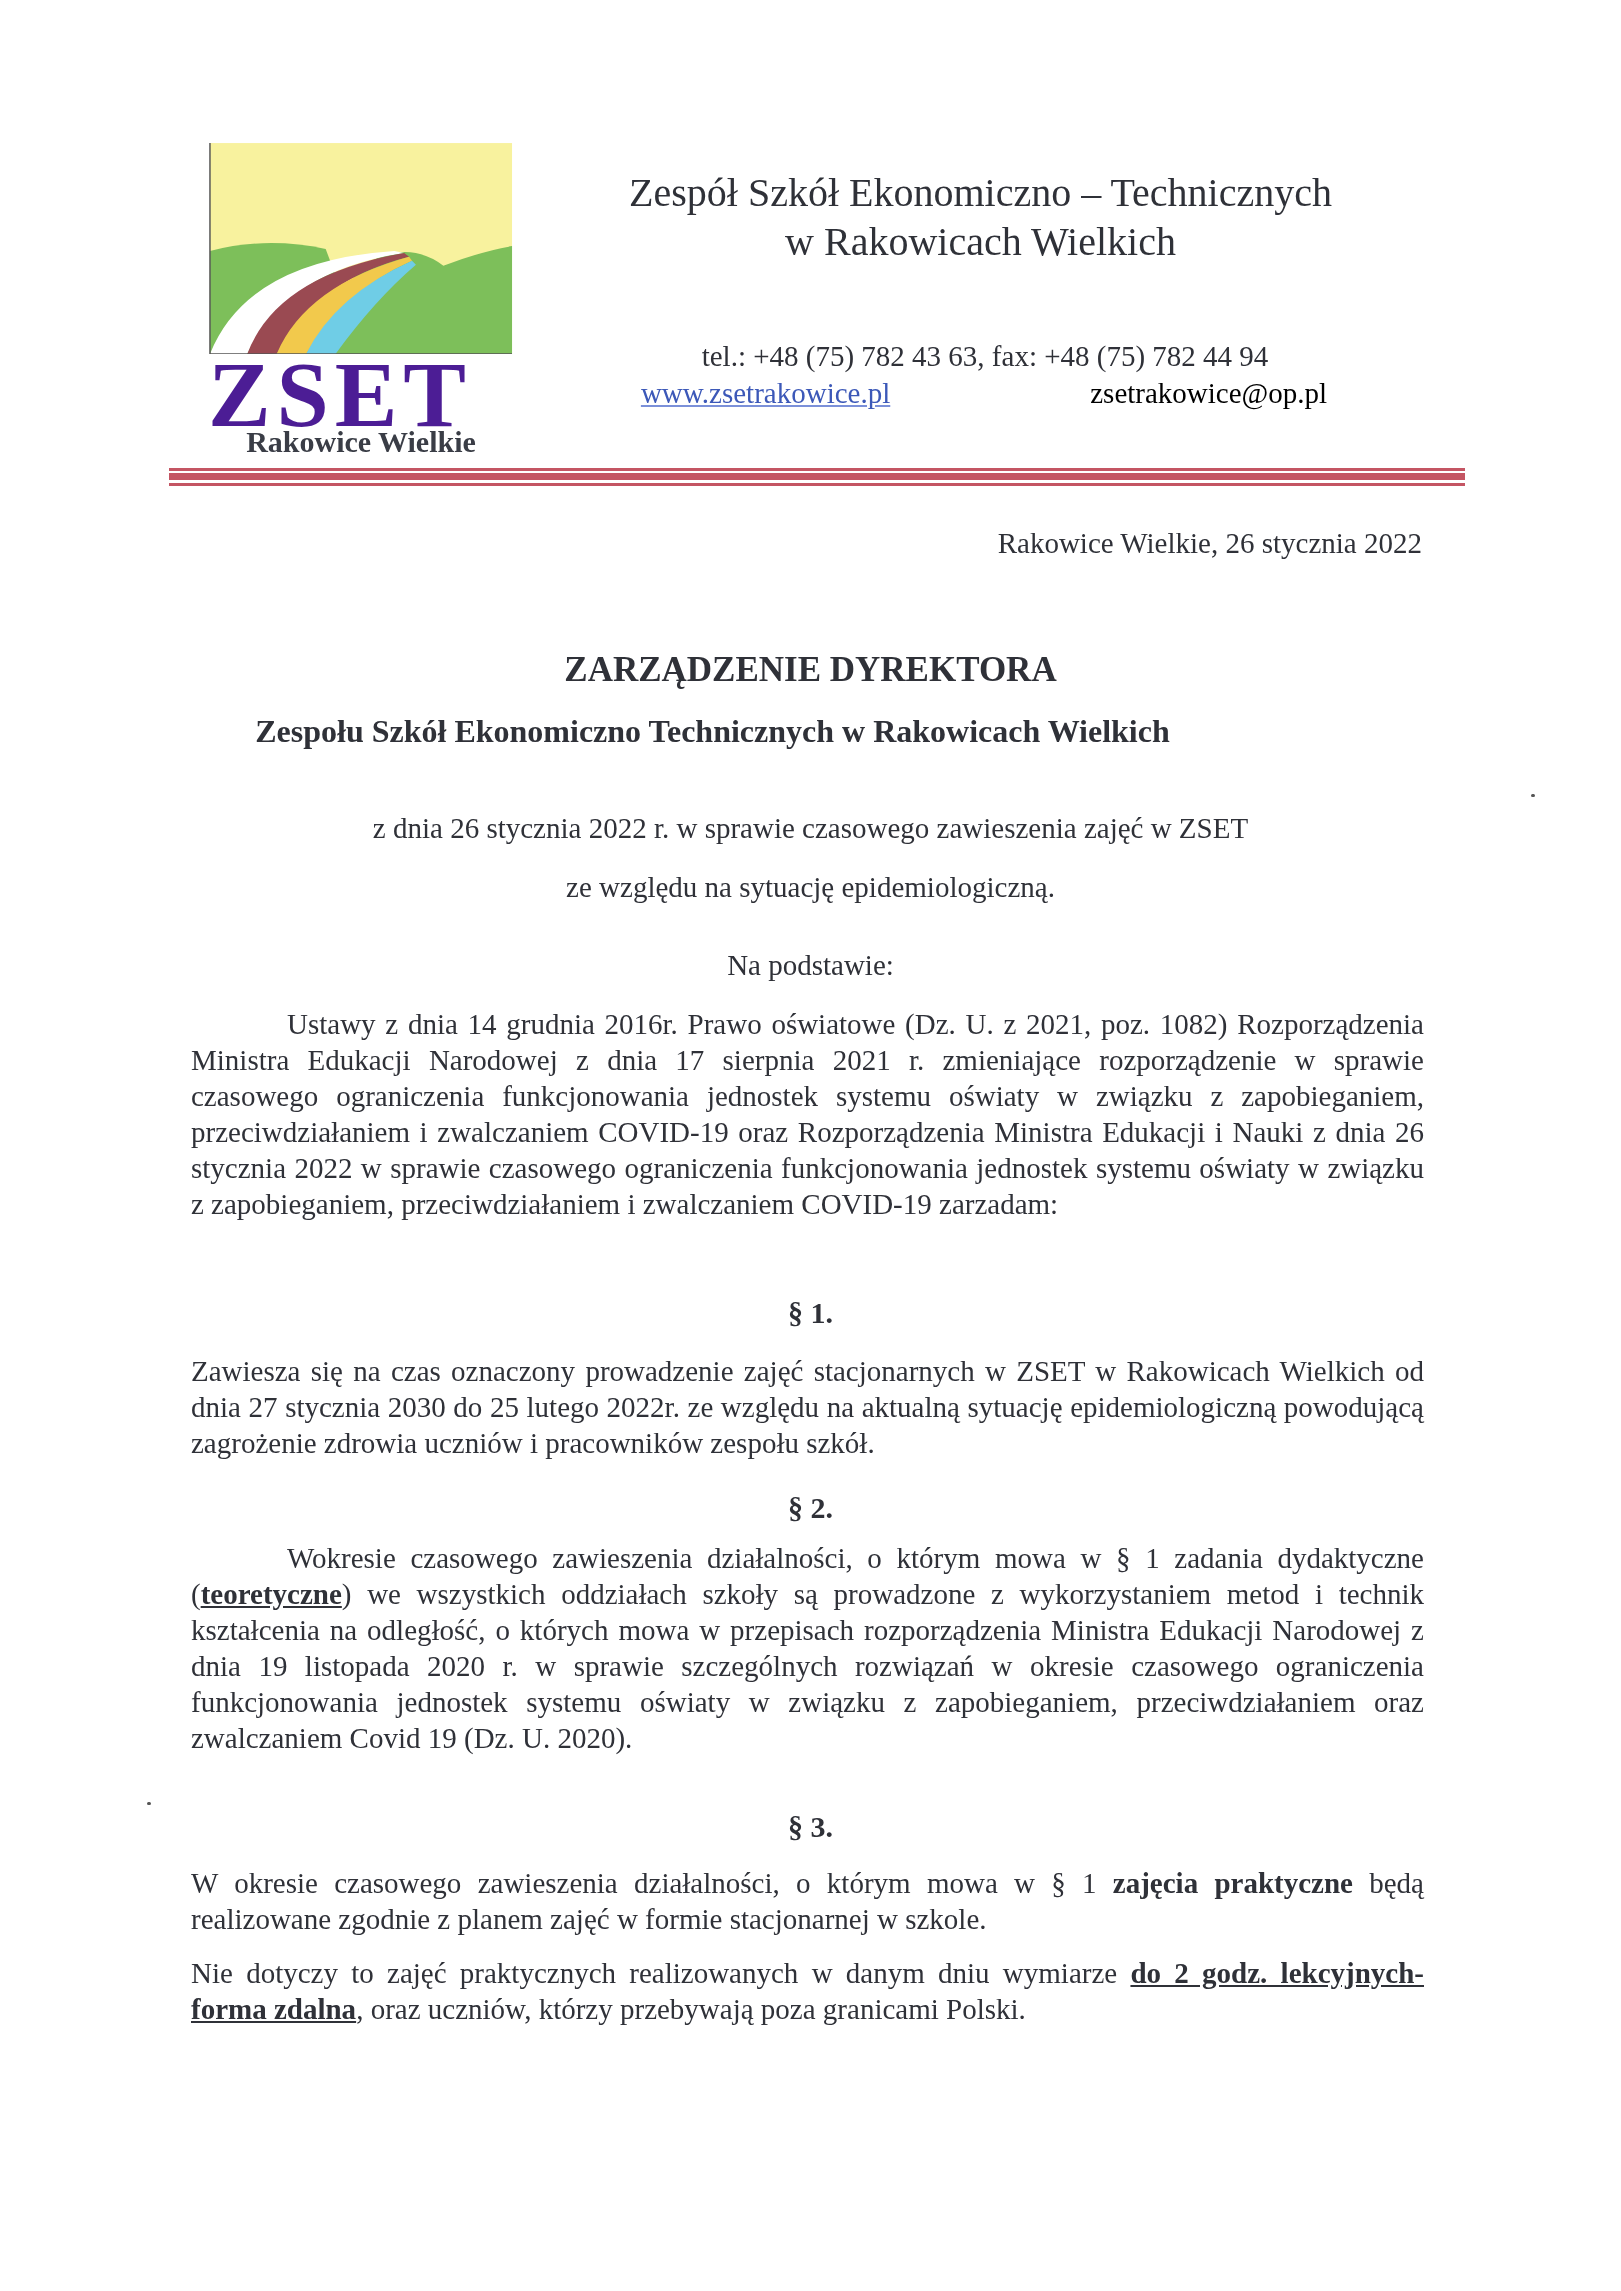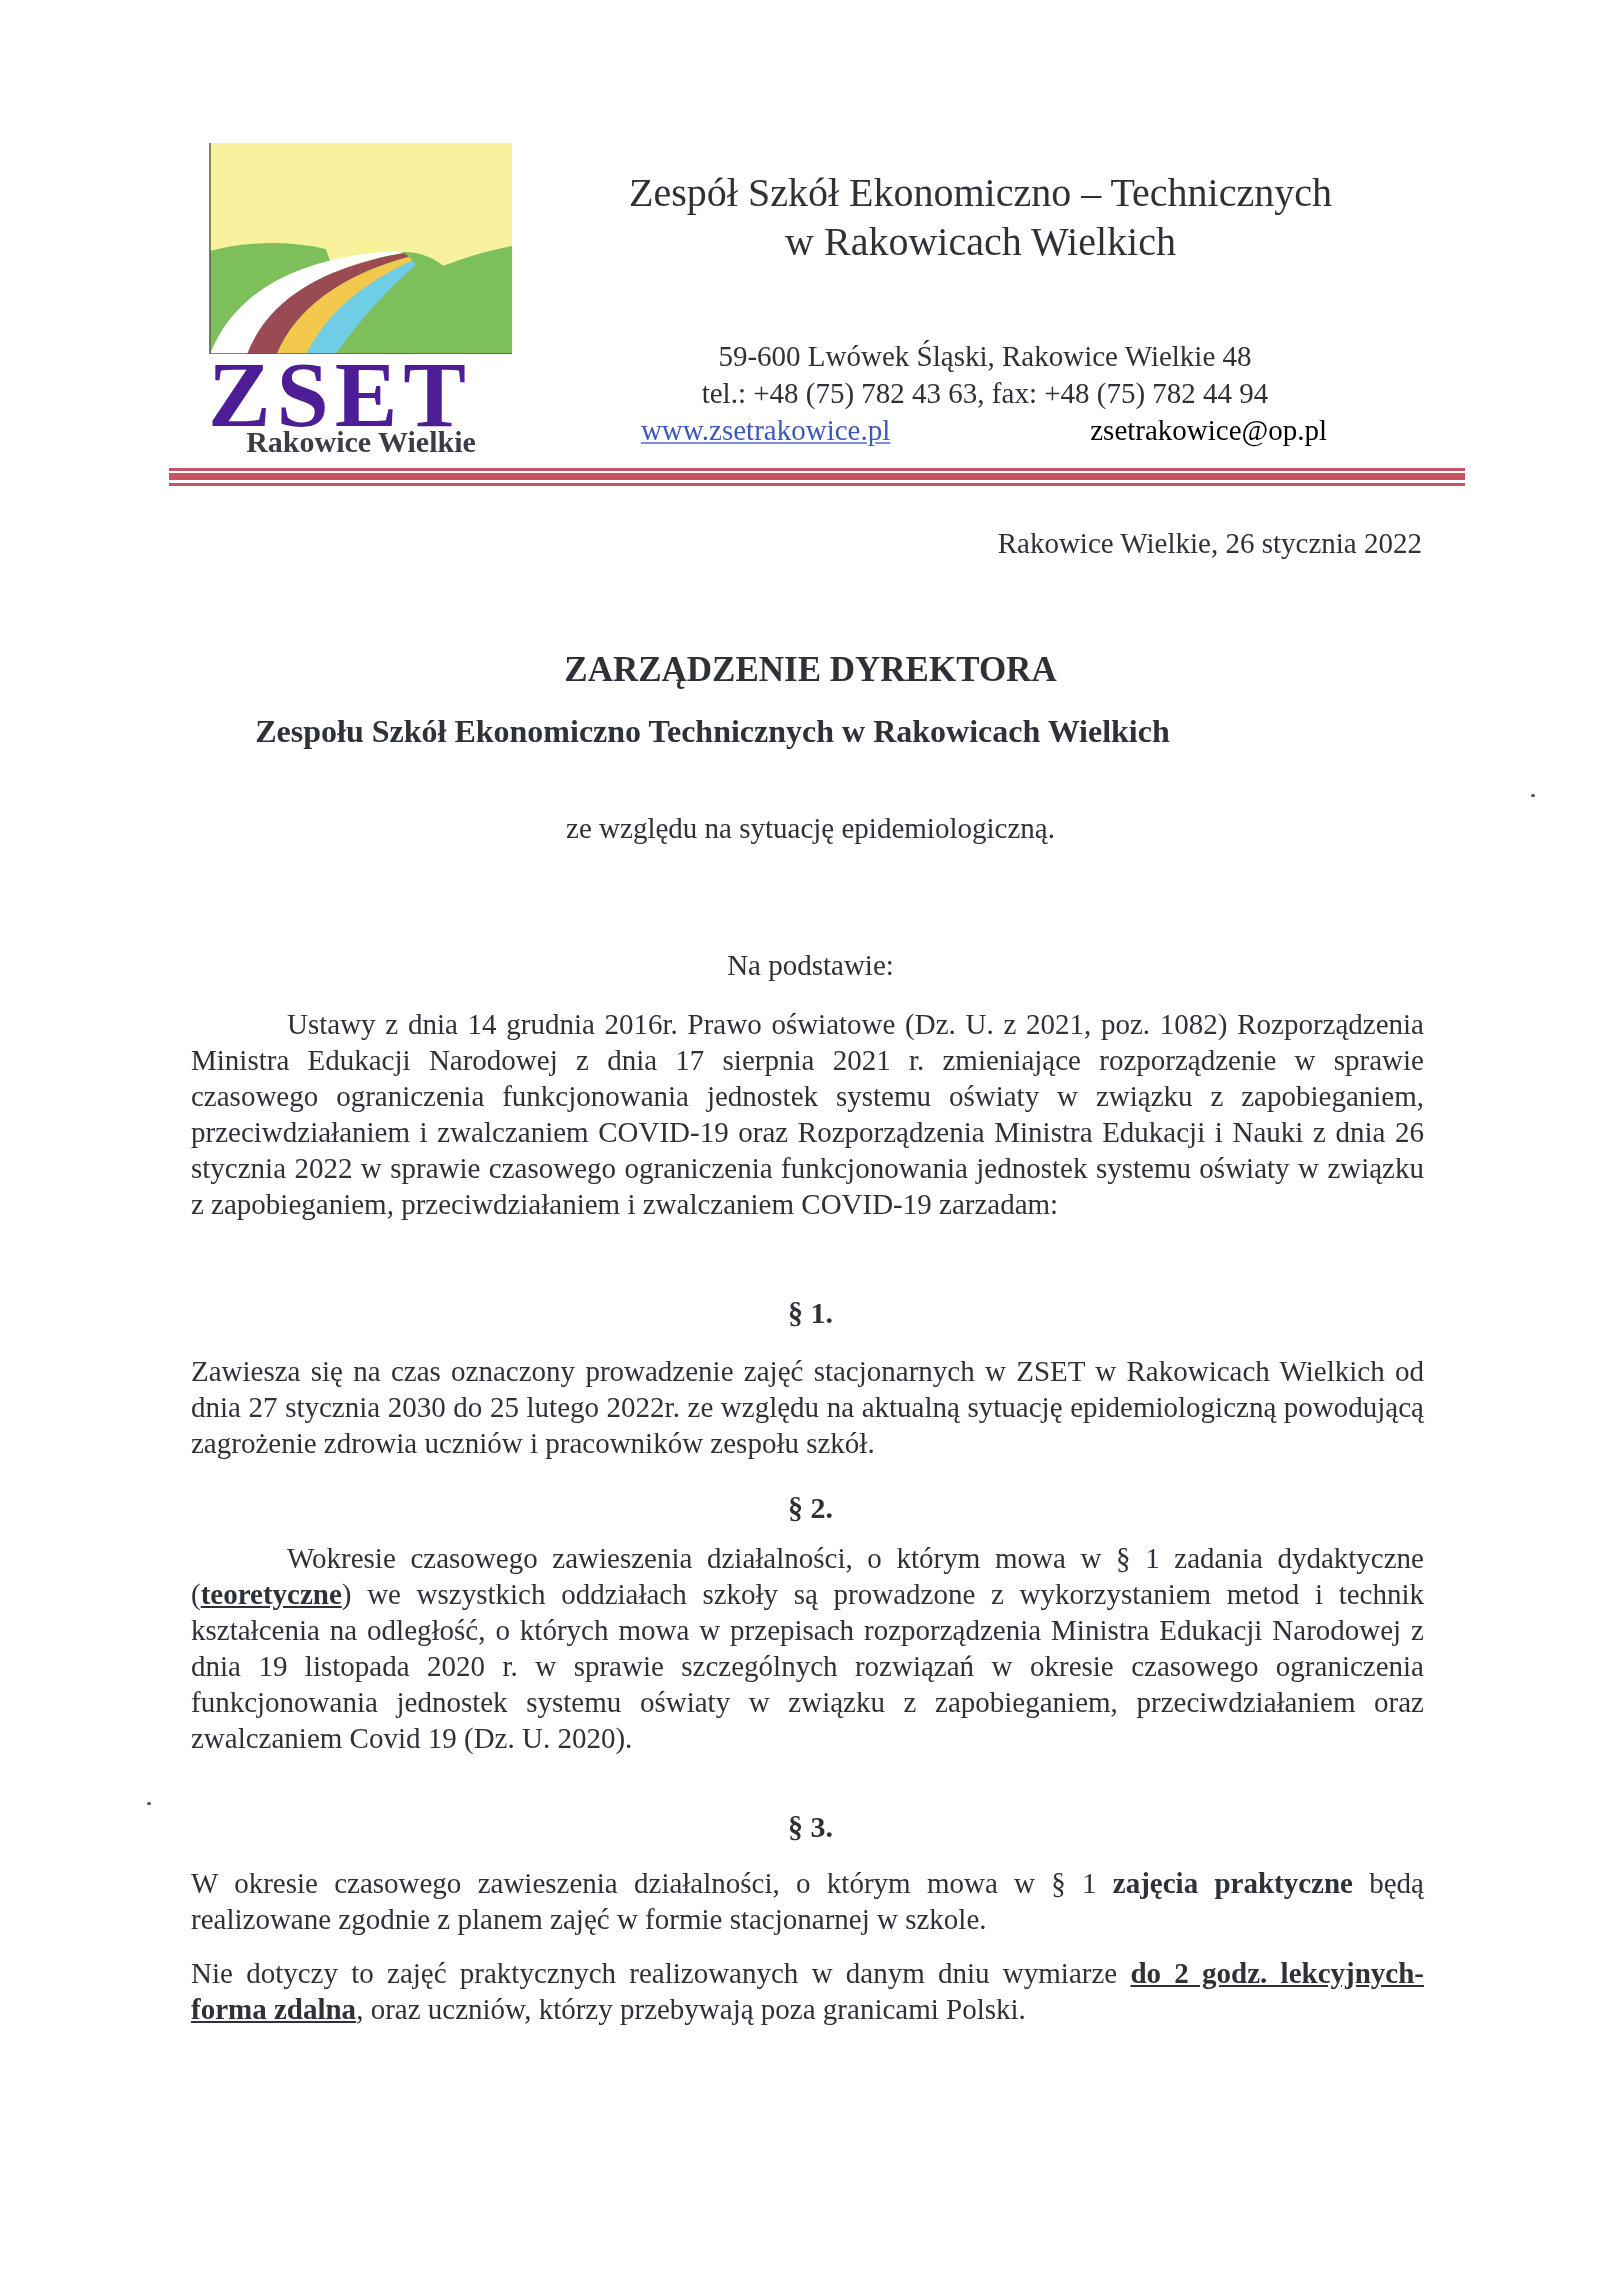--- a/index.html
+++ b/index.html
@@ -84,37 +84,37 @@
     <div class="logo-word">ZSET</div>
     <div class="logo-town">Rakowice Wielkie</div>
   </div>
 
   <div class="head-block">
     <div class="head-title">Zespół Szkół Ekonomiczno – Technicznych</div>
     <div class="head-town">w Rakowicach Wielkich</div>
   </div>
 
   <div class="contact">
-    <div class="line">59-600 Lwówek Śląski, Rakowice Wielkie 48</div>
     <div class="line">tel.: +48 (75) 782 43 63, fax: +48 (75) 782 44 94</div>
     <div class="links">
       <span class="www">www.zsetrakowice.pl</span>
       <span class="mail">zsetrakowice@op.pl</span>
     </div>
   </div>
 
   <div class="rule r1"></div>
   <div class="rule r2"></div>
   <div class="rule r3"></div>
 
   <div class="date">Rakowice Wielkie, 26 stycznia 2022</div>
 
   <div class="title1">ZARZĄDZENIE DYREKTORA</div>
   <div class="title2">Zespołu Szkół Ekonomiczno Technicznych w Rakowicach Wielkich</div>
   <div class="subject">
+    <div>z dnia 26 stycznia  2022 r. w sprawie czasowego zawieszenia zajęć w ZSET</div>
     <div>ze względu na sytuację epidemiologiczną.</div>
   </div>
 
   <div class="basis-label">Na podstawie:</div>
   <div class="para indent p-basis">Ustawy z dnia 14 grudnia 2016r. Prawo oświatowe (Dz. U. z 2021, poz. 1082)  Rozporządzenia Ministra Edukacji Narodowej z dnia 17 sierpnia 2021 r. zmieniające rozporządzenie w sprawie czasowego ograniczenia funkcjonowania jednostek systemu oświaty w związku z zapobieganiem, przeciwdziałaniem i zwalczaniem COVID-19 oraz Rozporządzenia Ministra Edukacji i Nauki z dnia 26 stycznia 2022 w sprawie czasowego ograniczenia funkcjonowania jednostek systemu oświaty w związku z zapobieganiem, przeciwdziałaniem i zwalczaniem COVID-19 zarzadam:</div>
 
   <div class="sec sec1">§ 1.</div>
   <div class="para p1">Zawiesza się na czas oznaczony prowadzenie zajęć stacjonarnych w ZSET w Rakowicach Wielkich od dnia 27 stycznia 2030 do 25 lutego 2022r. ze względu na aktualną sytuację epidemiologiczną powodującą zagrożenie zdrowia uczniów i pracowników zespołu szkół.</div>
 
   <div class="sec sec2">§ 2.</div>

